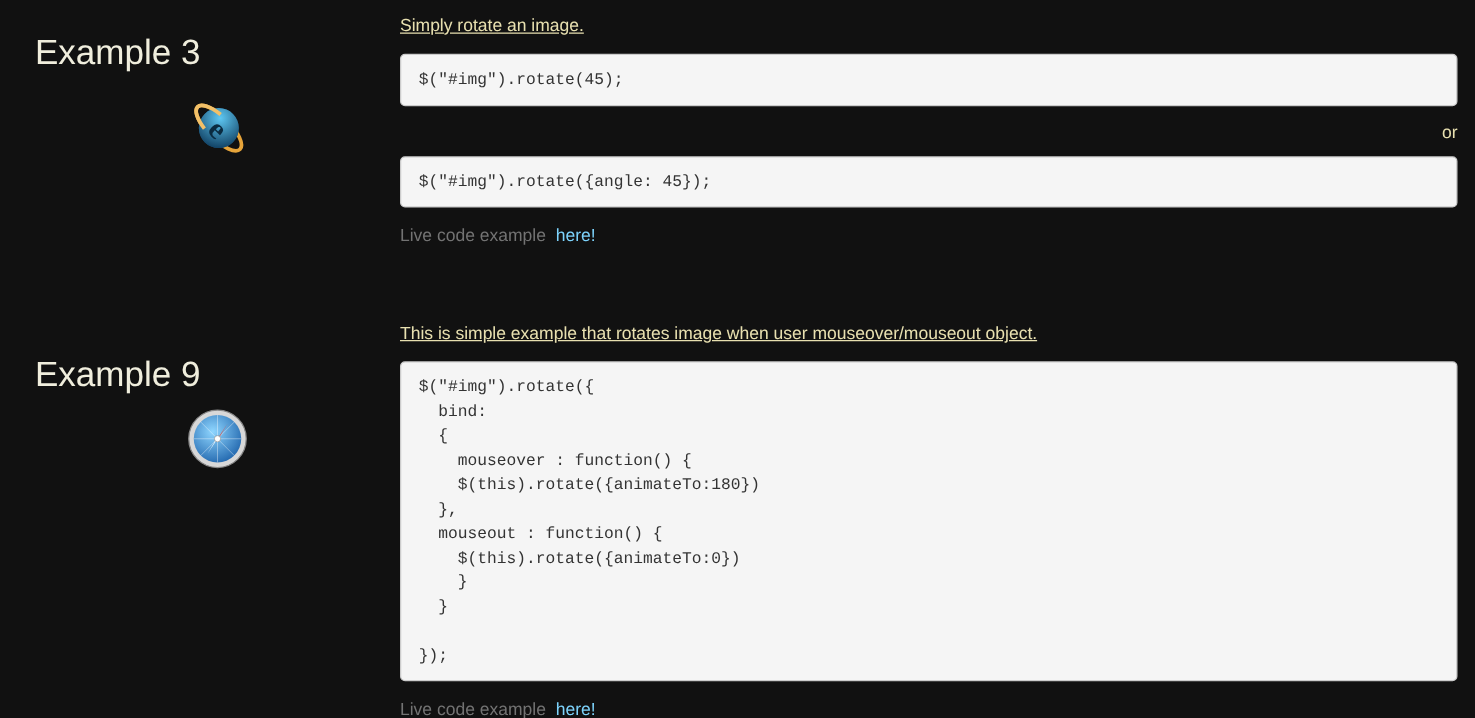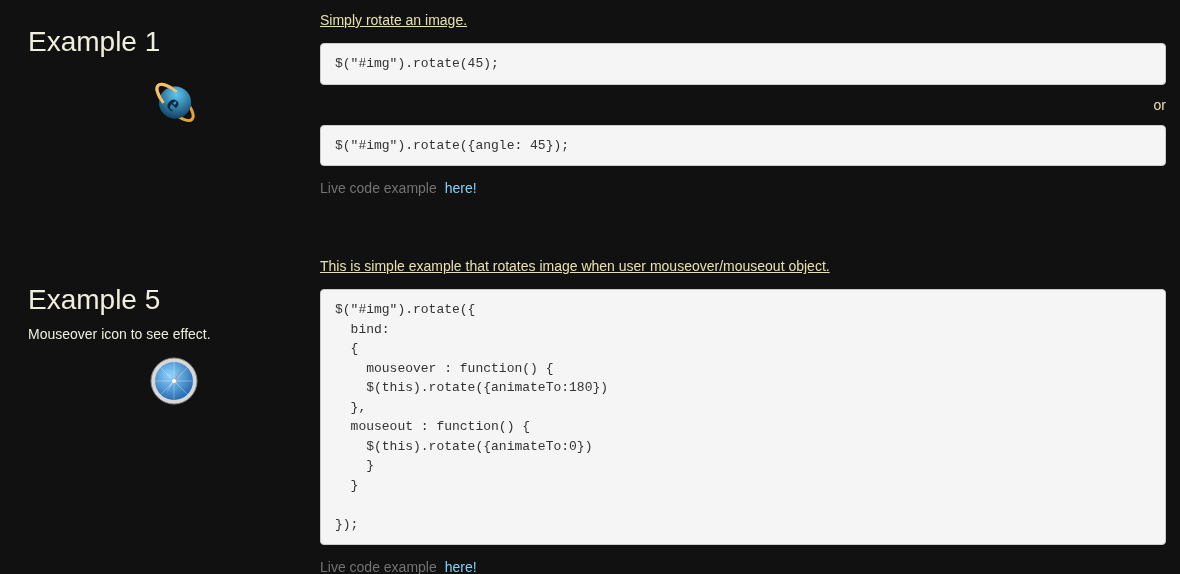--- a/index.html
+++ b/index.html
@@ -86,21 +86,21 @@
   
   .compass {
     display: inline-block;
   }
 </style>
 </head>
 <body>
 
 <div class="example-row">
   <div class="left-col">
-    <h2 class="example-title">Example 1</h2>
+    <h2 class="example-title">Example 3</h2>
     <div class="icon-holder">
       <span class="rot-icon">
         <svg width="56" height="56" viewBox="0 0 56 56">
           <ellipse cx="28" cy="28" rx="24" ry="9" fill="none" stroke="#e6a43a" stroke-width="3"></ellipse>
           <circle cx="28" cy="28" r="16" fill="#1a4a6e"></circle>
           <circle cx="28" cy="28" r="16" fill="url(#g1)"></circle>
           <defs>
             <radialGradient id="g1" cx="0.35" cy="0.3" r="0.8">
               <stop offset="0%" stop-color="#5ec7f2"></stop>
               <stop offset="100%" stop-color="#0d3a5c"></stop>
@@ -119,22 +119,21 @@
     <pre class="code">$("#img").rotate({angle: 45});</pre>
     <p class="live-line">
       <span class="live-label">Live code example</span>
       <a href="#" class="live-link">here!</a>
     </p>
   </div>
 </div>
 
 <div class="example-row">
   <div class="left-col" style="padding-top:28px;">
-    <h2 class="example-title">Example 5</h2>
-    <p class="subtitle">Mouseover icon to see effect.</p>
+    <h2 class="example-title">Example 9</h2>
     <div class="icon-holder" style="margin-top:8px;">
       <span class="compass">
         <svg width="50" height="50" viewBox="0 0 50 50">
           <defs>
             <radialGradient id="g2" cx="0.4" cy="0.35" r="0.75">
               <stop offset="0%" stop-color="#8fd6ff"></stop>
               <stop offset="100%" stop-color="#1a5fa8"></stop>
             </radialGradient>
           </defs>
           <circle cx="25" cy="25" r="23" fill="#d8d8d8" stroke="#888" stroke-width="1"></circle>

